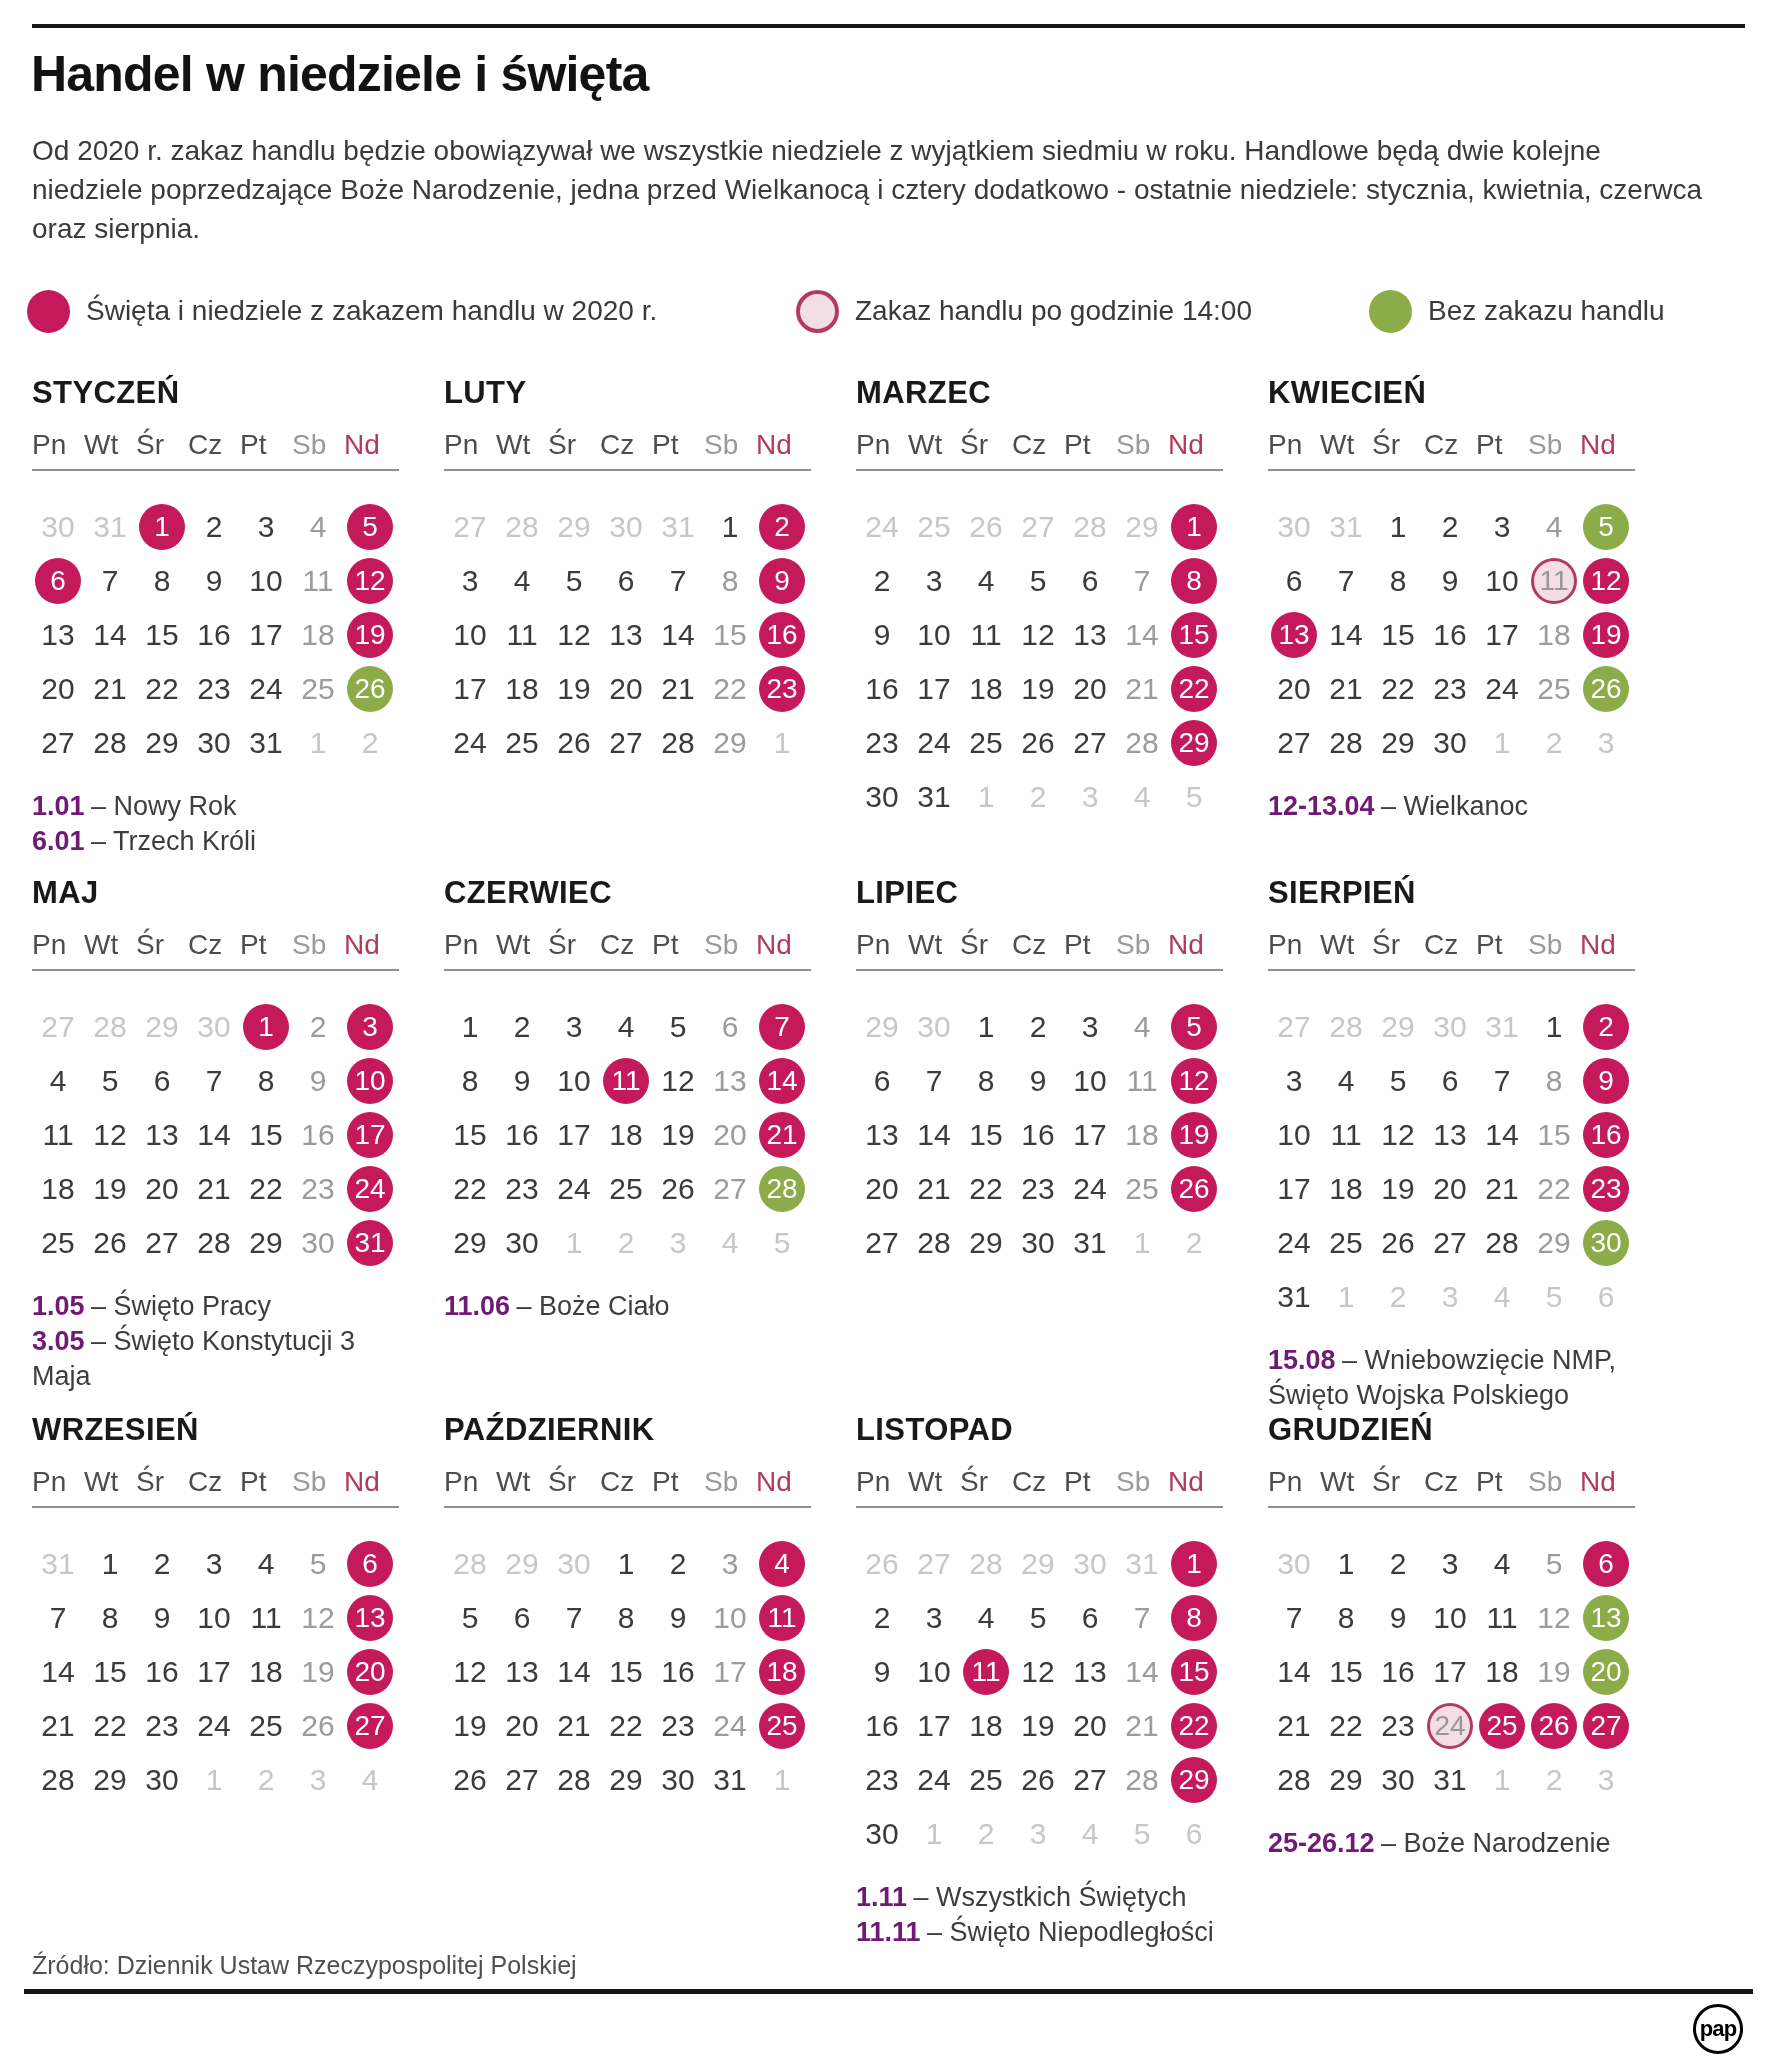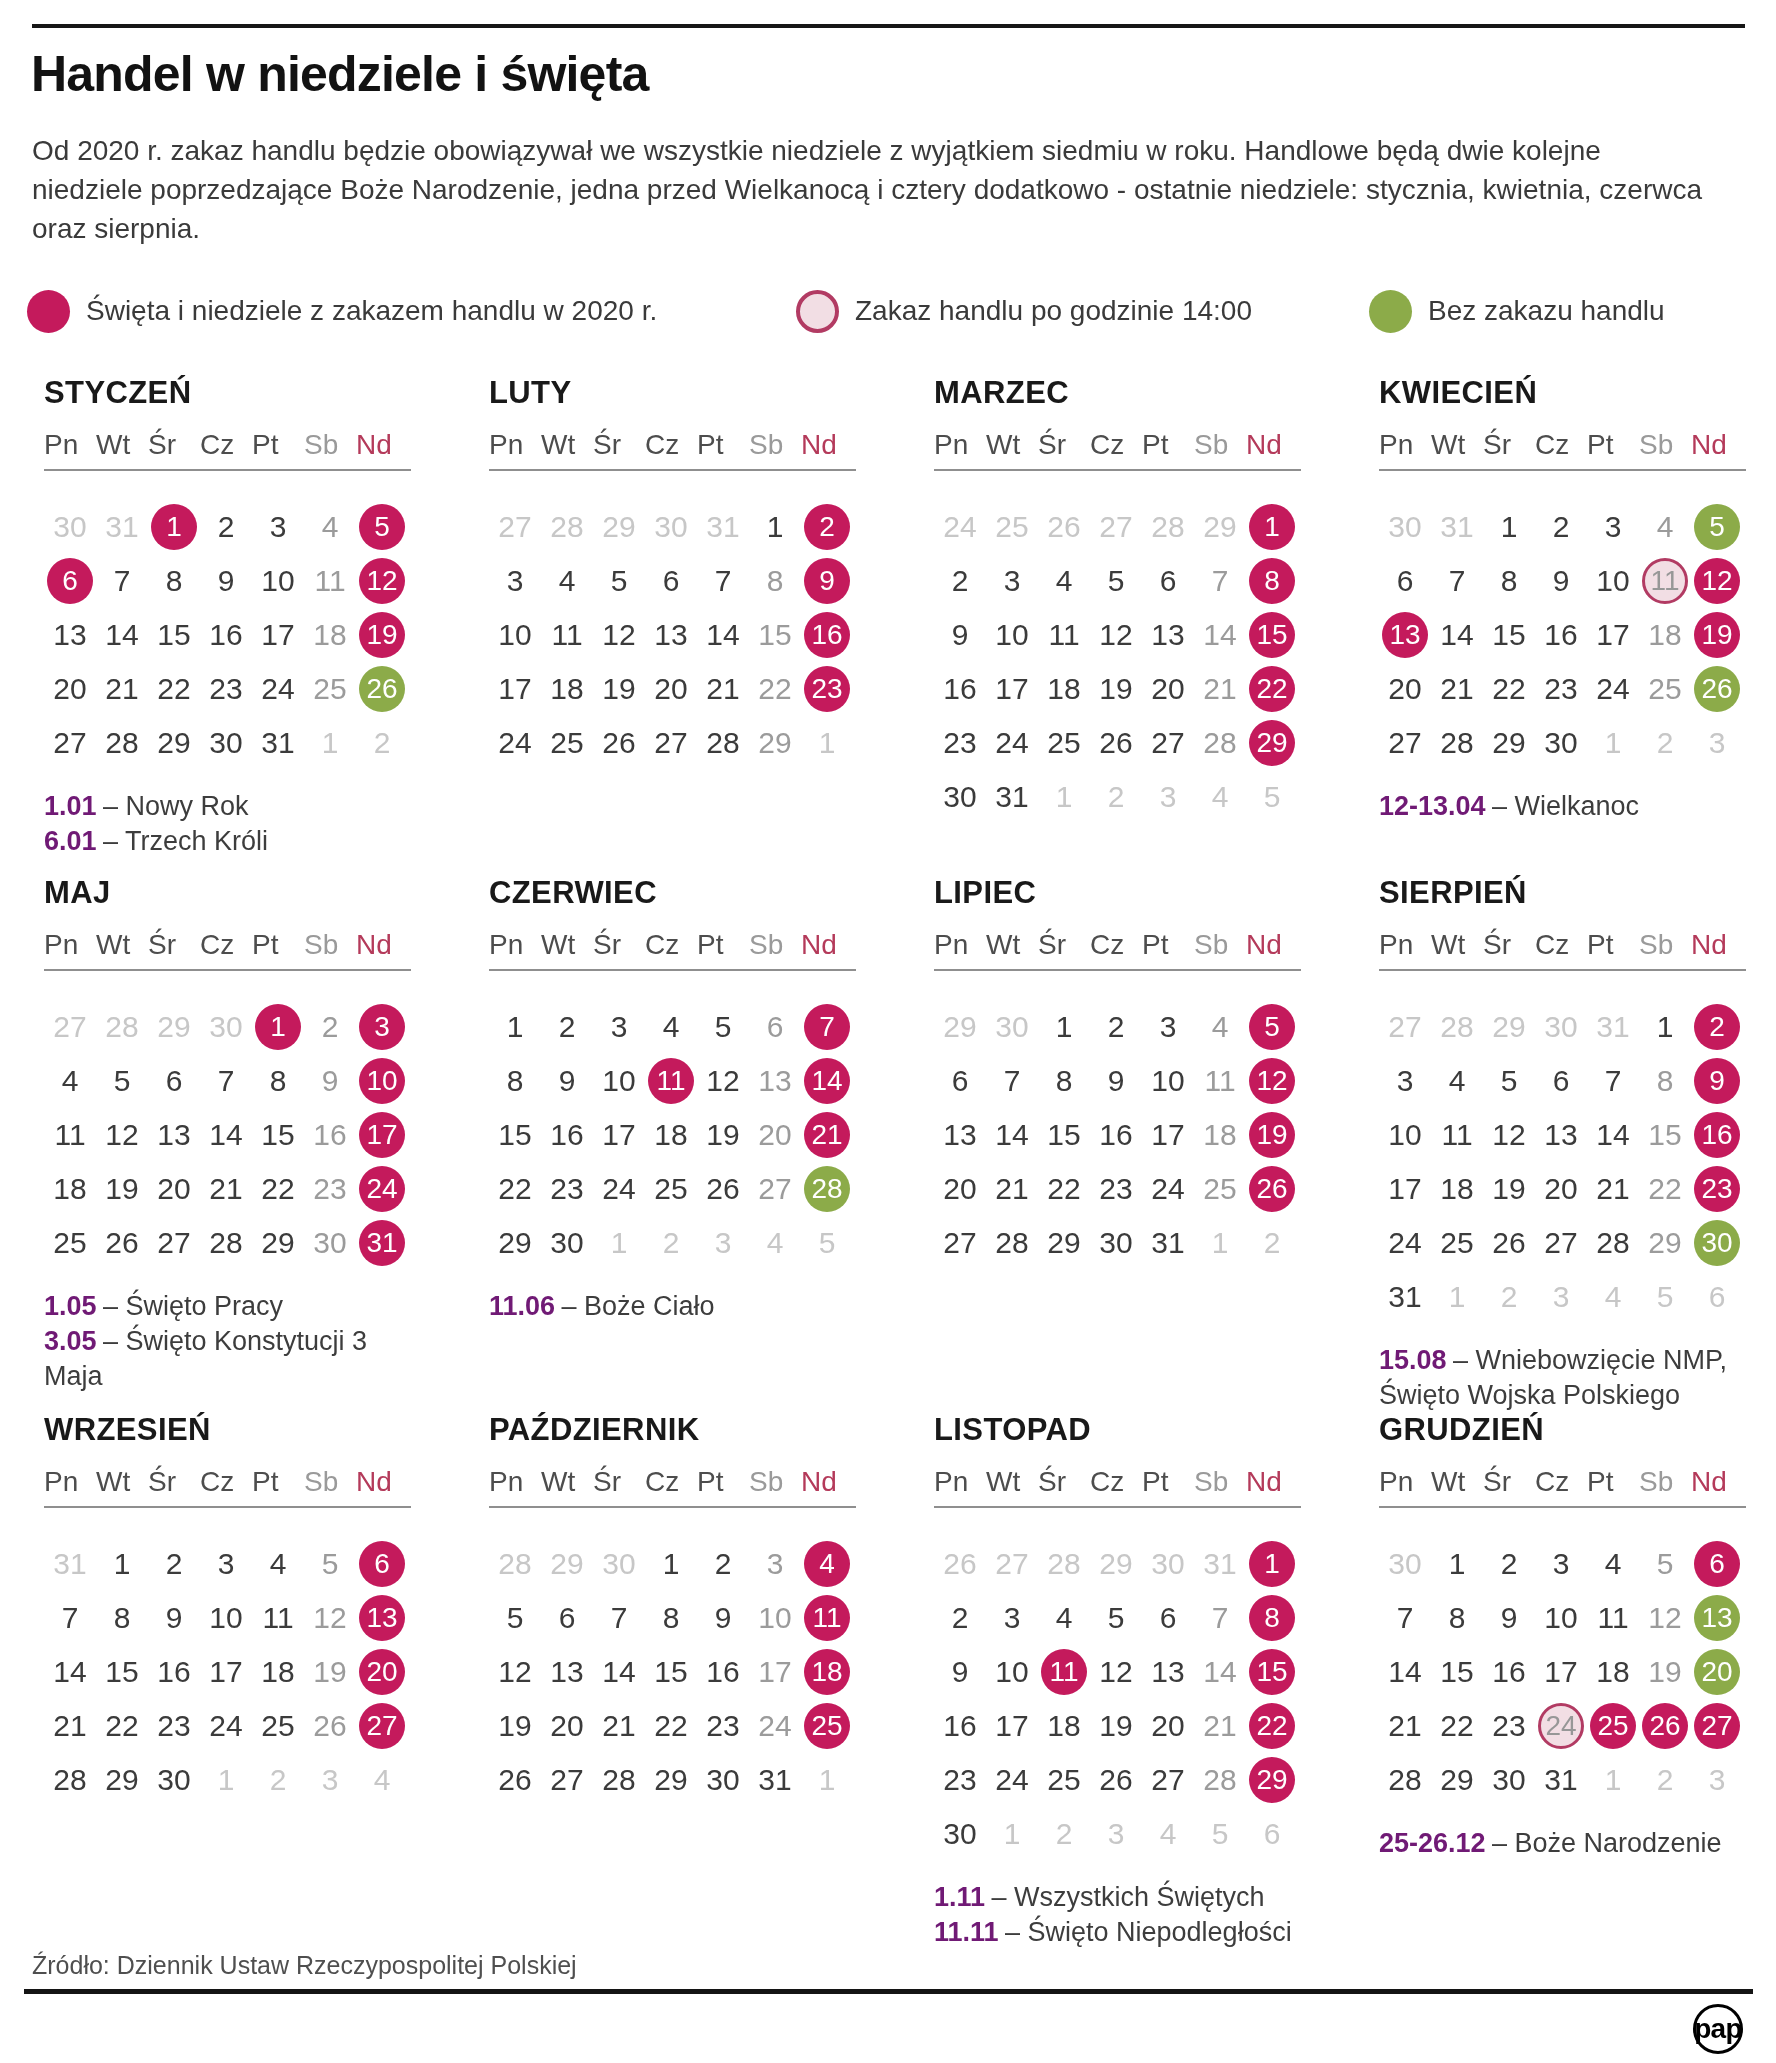--- a/index.html
+++ b/index.html
@@ -17,22 +17,22 @@
 
   .legend { position:absolute; left:0; top:287px; width:1777px; height:48px; }
   .legend-item { position:absolute; display:flex; align-items:center; gap:16px; height:48px; }
   .legend-item .label { font-size:28px; color:#3a3a3a; white-space:nowrap; }
   .dot { width:43px; height:43px; border-radius:50%; flex:0 0 auto; }
   .dot-ban   { background:#c41a5c; }
   .dot-half  { background:#f2dee4; border:4px solid #b23b63; }
   .dot-free  { background:#8cab49; }
   .li-1 { left:27px; } .li-2 { left:796px; } .li-3 { left:1369px; }
 
-  .cal-row { position:absolute; left:44px; width:1712px; display:grid;
-             grid-template-columns:repeat(4,376px); column-gap:69px; align-items:start; }
+  .cal-row { position:absolute; left:32px; width:1712px; display:grid;
+             grid-template-columns:repeat(4,376px); column-gap:36px; align-items:start; }
   .row-1 { top:375px; } .row-2 { top:875px; } .row-3 { top:1412px; }
 
   .month-title { font-size:31px; font-weight:700; color:#191919; letter-spacing:0.4px;
                  margin-bottom:18px; }
   .dow-row { display:flex; width:367px; }
   .dow { width:52px; font-size:28px; color:#4d4d4d; }
   .dow.sat { color:#9a9a9a; }
   .dow.sun { color:#b43a5a; }
   .dow-rule { width:367px; border:none; border-top:2.4px solid #8f8f8f; margin-top:8px; }
 
@@ -49,21 +49,21 @@
   .st-half .bubble { background:#f2dee4; border:3.2px solid #b23b63; color:#979797; }
 
   .notes { margin-top:19.3px; width:372px; }
   .note { font-size:27px; line-height:35px; color:#3d3d3d; }
   .note-date { color:#701a75; font-weight:700; margin-right:6.4px; }
 
   .source { position:absolute; left:32px; top:1951px; font-size:25px; color:#4f4f4f; }
   .bottom-rule { position:absolute; left:24px; right:24px; top:1989px; height:4.8px; background:#141414; }
   .pap-logo { position:absolute; right:34px; top:2004px; width:50px; height:50px;
               border:3.2px solid #000; border-radius:50%; display:flex; align-items:center;
-              justify-content:center; font-size:28px; font-weight:800; letter-spacing:-0.8px;
+              justify-content:center; font-size:22px; font-weight:800; letter-spacing:-0.8px;
               color:#000; background:#fff; }
 </style>
 </head>
 <body>
 
 <div class="page">
   <div class="top-rule"></div>
 
   <h1 class="title">Handel w niedziele i święta</h1>
 

